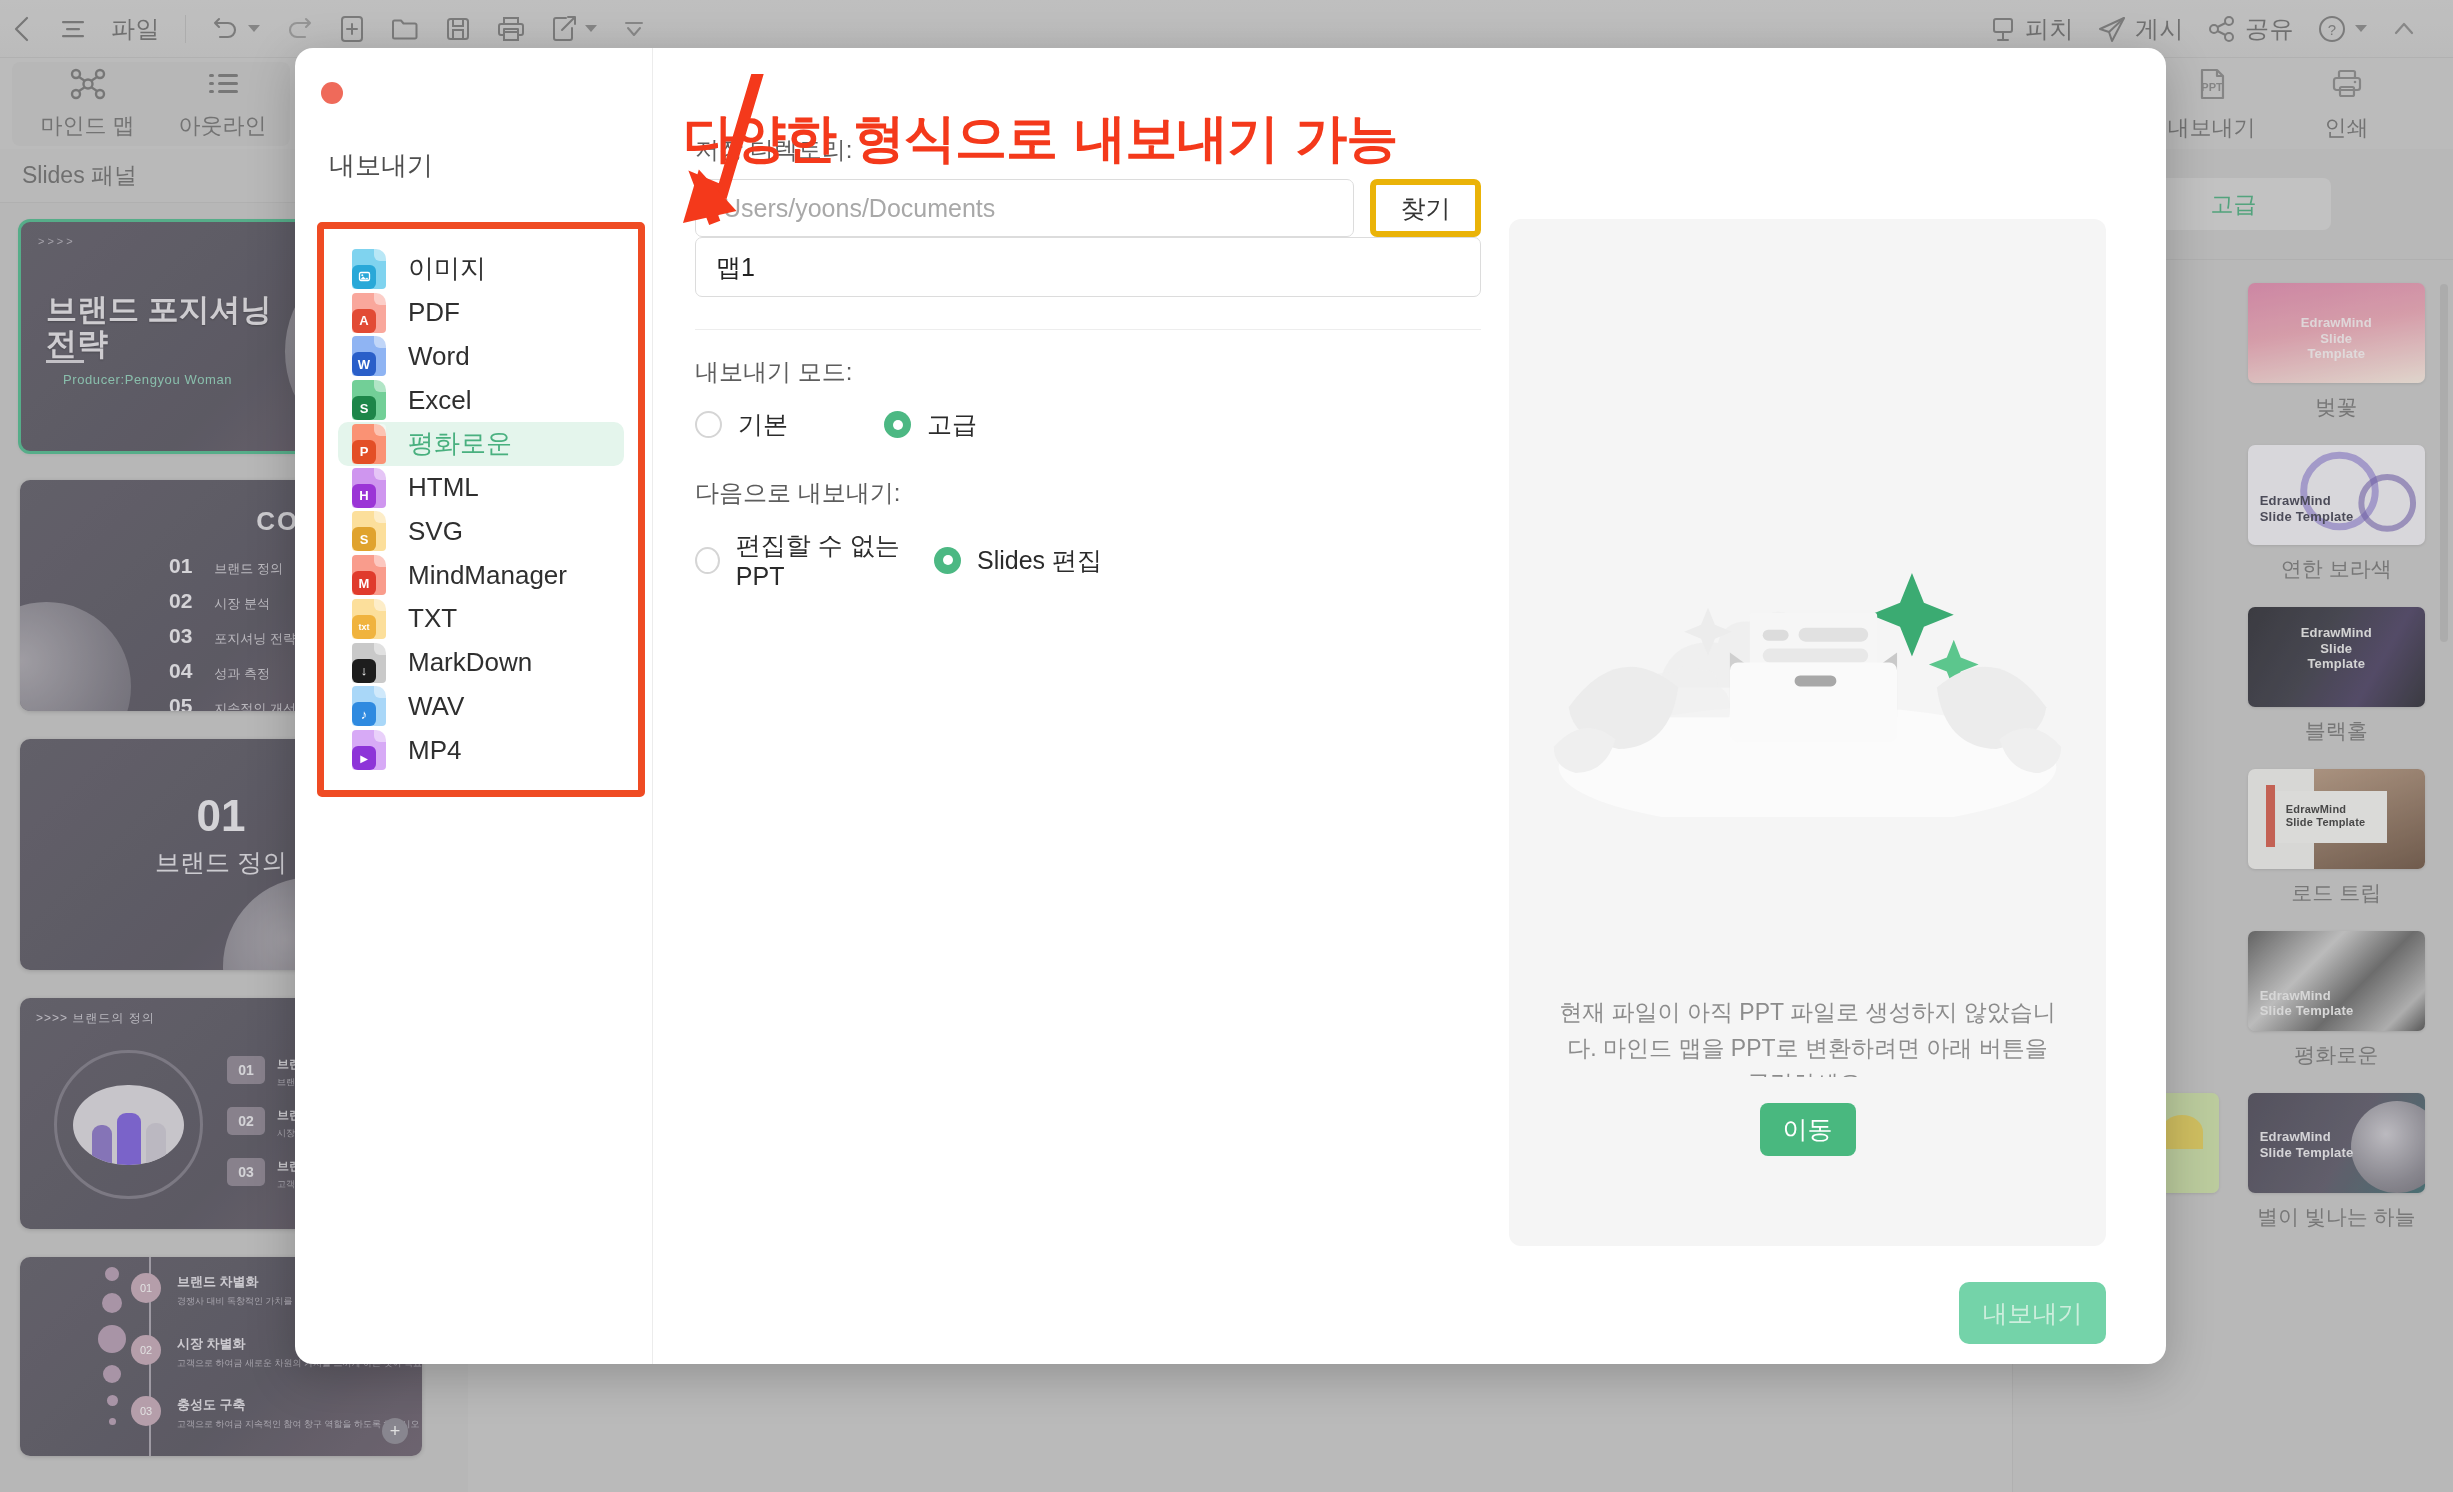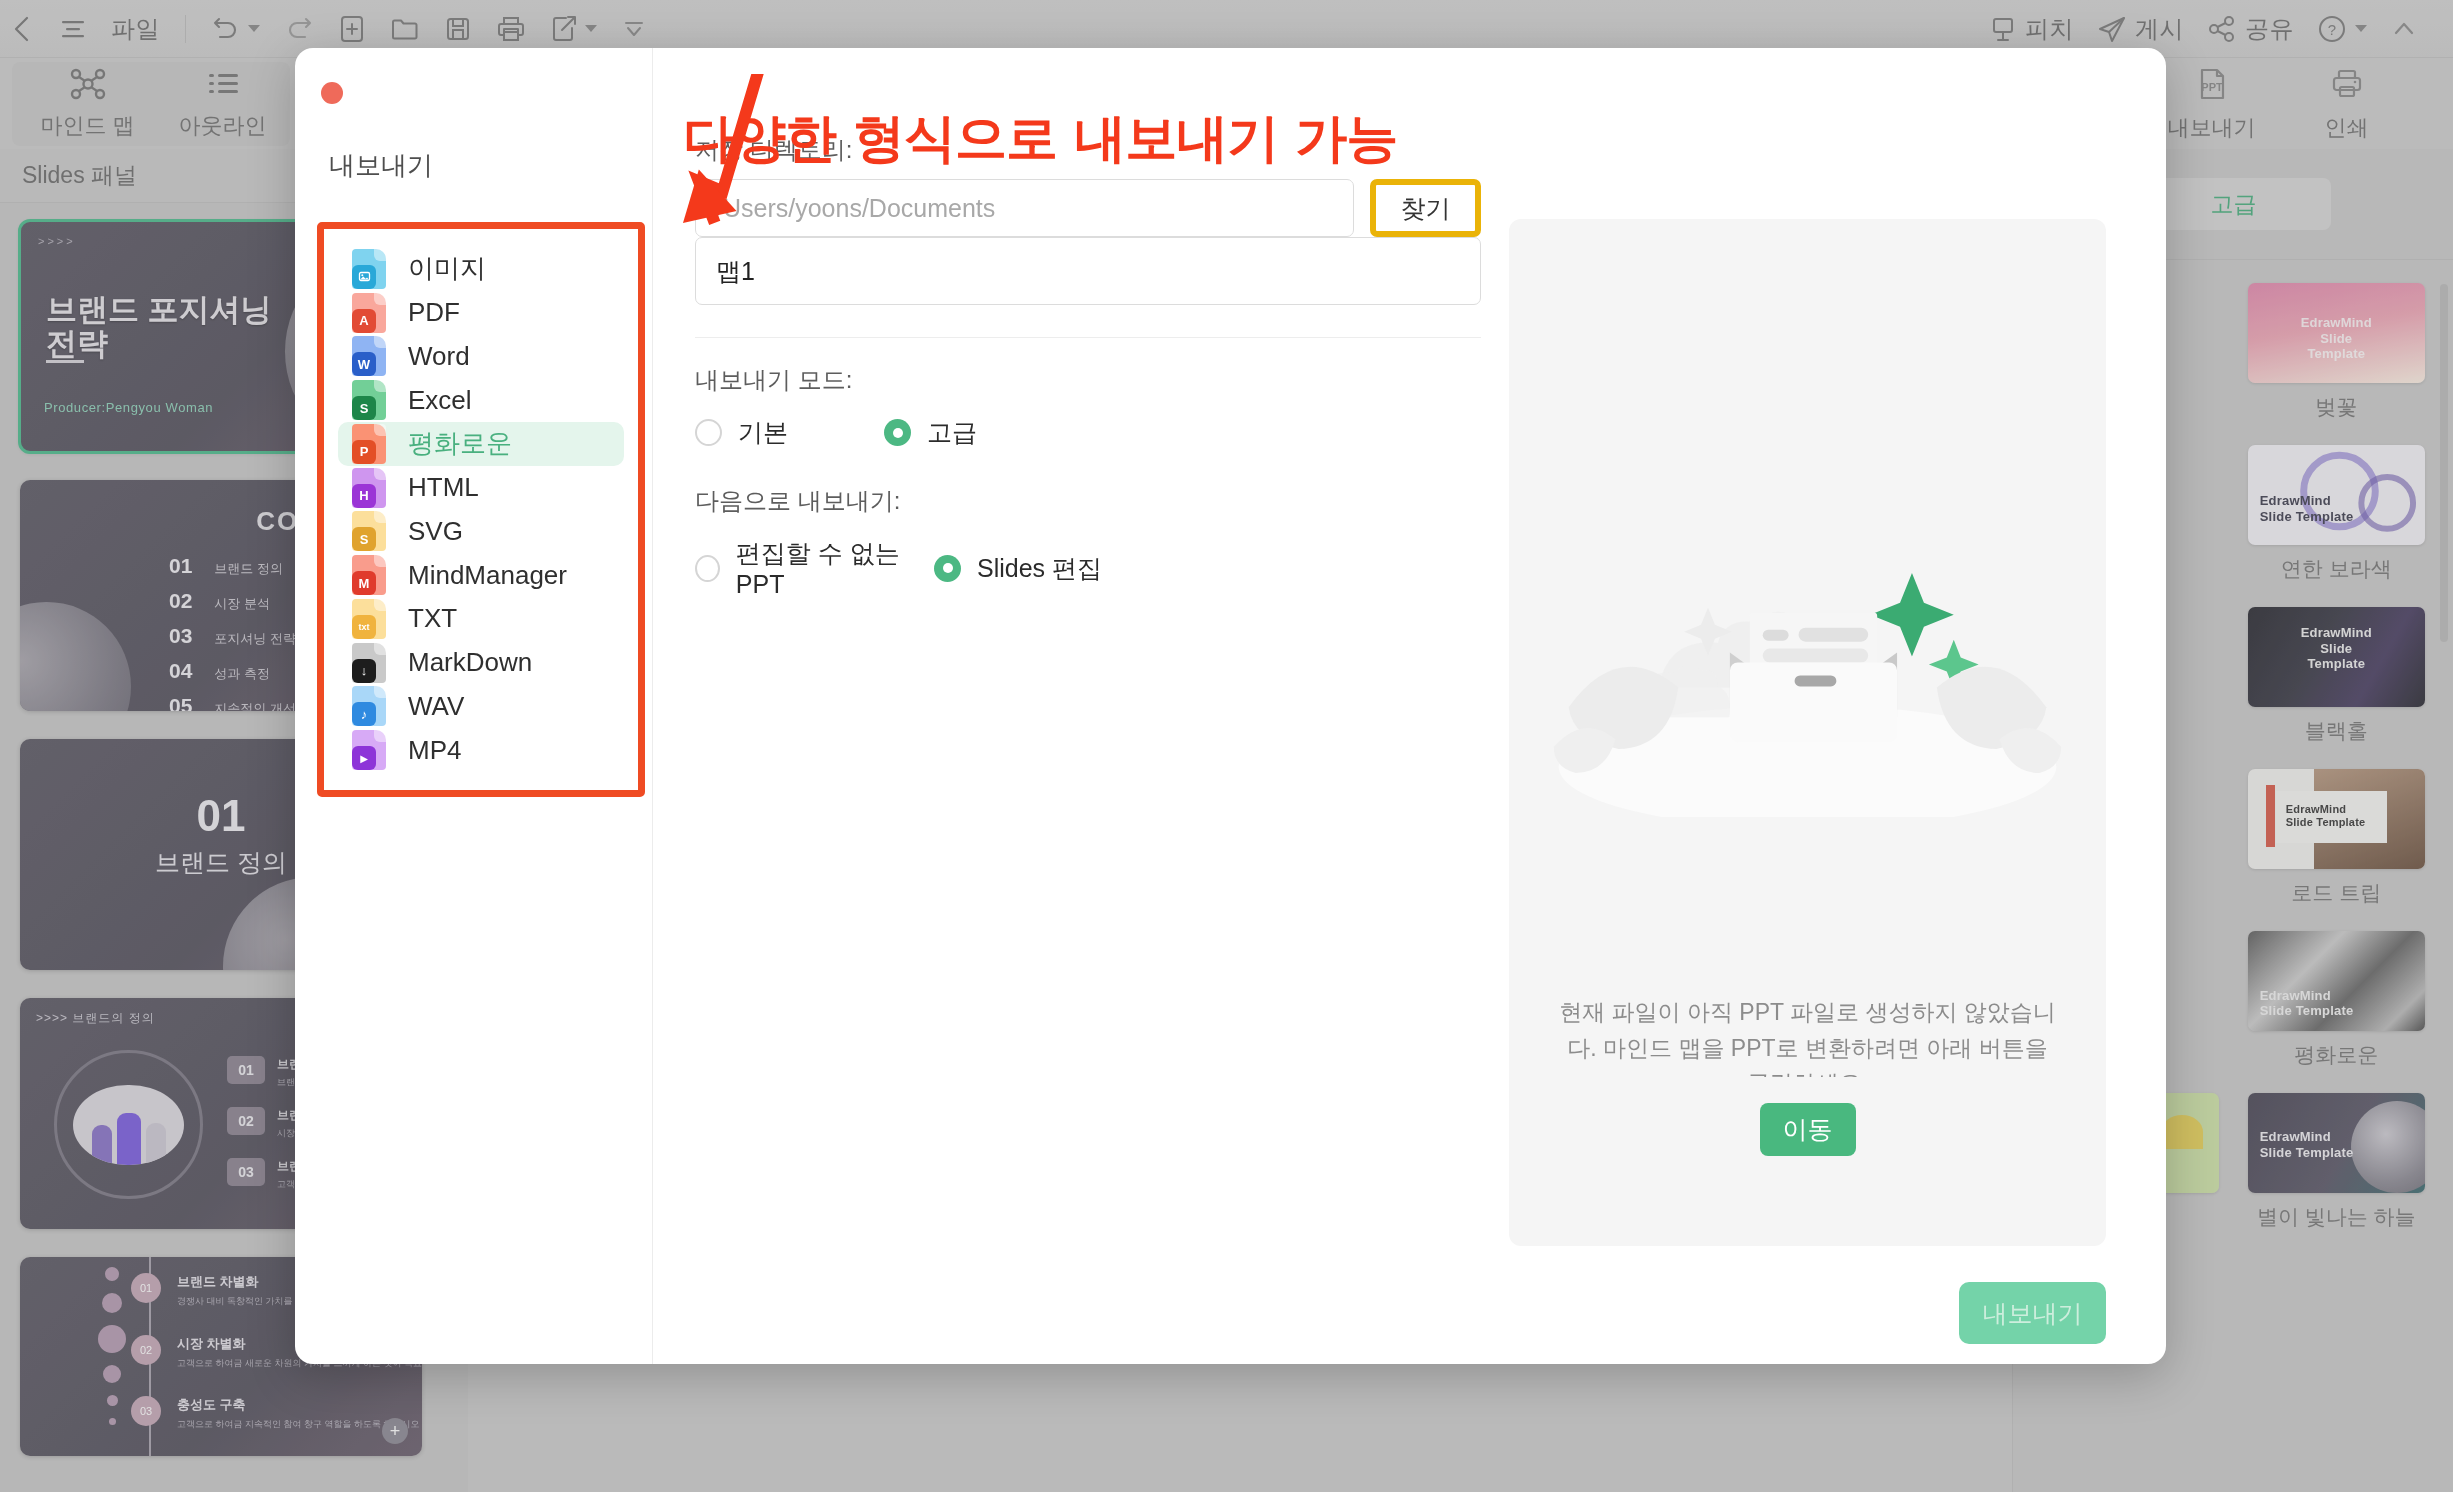--- a/index.html
+++ b/index.html
@@ -63,21 +63,21 @@
     background: linear-gradient(135deg,#5d5a66 0%,#55525e 60%,#6b5f6e 100%);
   }
   .slide-thumb.sel { outline: 3px solid #4dbd8f; outline-offset: -1px; }
   .moon {
     position: absolute; border-radius: 50%;
     background: radial-gradient(circle at 35% 35%, #b9b6bd, #86838e 60%, #6a6772 100%);
     opacity: .85;
   }
   .st-kicker { position: absolute; left: 18px; top: 14px; font-size: 11px; color: #c9c6cf; letter-spacing: 3px; opacity: .8; }
   .st-title { position: absolute; left: 26px; top: 72px; font-size: 31px; font-weight: bold; color: #e7e5ea; line-height: 1.1; text-shadow: 0 1px 2px rgba(0,0,0,.3); }
-  .st-sub { position: absolute; left: 24px; top: 151px; font-size: 13px; color: #8fd3bb; letter-spacing: 0.6px; margin-top: 28px; }
+  .st-sub { position: absolute; left: 43px; top: 151px; font-size: 13px; color: #8fd3bb; letter-spacing: 0.6px; }
   .st-rule { position: absolute; left: 26px; top: 139px; width: 38px; height: 3px; background: #d8d5dc; }
   .st-ctitle { position: absolute; right: 26px; top: 26px; font-size: 26px; font-weight: bold; color: #e6e4e9; letter-spacing: 2px; }
   .st-list { position: absolute; left: 149px; top: 74px; }
   .st-row { display: flex; align-items: baseline; gap: 22px; margin-bottom: 11px; }
   .st-num { font-size: 21px; font-weight: bold; color: #efedf2; }
   .st-txt { font-size: 13px; color: #cfccd4; }
   .st-big { position: absolute; left: 0; right: 0; top: 52px; text-align: center; font-size: 44px; font-weight: bold; color: #efeef2; }
   .st-bigsub { position: absolute; left: 0; right: 0; top: 107px; text-align: center; font-size: 25px; color: #e5e3e9; }
   .st-hdr2 { position: absolute; left: 16px; top: 12px; font-size: 12px; color: #cecbd4; letter-spacing: 1px; }
   .circgrp { position: absolute; left: 34px; top: 52px; width: 149px; height: 149px; border-radius: 50%; border: 3px solid #7e7a87; display: flex; align-items: center; justify-content: center; }
@@ -187,21 +187,21 @@
     font-size: 25px;
   }
   .txt-input.ph { color: #a8a8a8; }
   .btn-browse {
     width: 111px; height: 58px; border: 6px solid #eab308; border-radius: 7px;
     background: #fff; display: flex; align-items: center; justify-content: center;
     font-size: 25px; color: #333;
   }
   .gap-l { margin-top: 34px; }
   .wide-input {
-    height: 68px; border: 1px solid #dcdcdc; border-radius: 7px; background: #fff;
+    height: 60px; border: 1px solid #dcdcdc; border-radius: 7px; background: #fff;
     display: flex; align-items: center; padding: 16px 20px; font-size: 25px; color: #222;
   }
   .divider { height: 1px; background: #ededed; margin: 32px 0 26px; }
   .radio-row { display: flex; align-items: center; margin-top: 20px; }
   .radio { display: flex; align-items: center; gap: 16px; }
   .rbox { width: 27px; height: 27px; border-radius: 50%; border: 2px solid #d5d5d5; background: #fff; }
   .rbox.on { border: none; background: #4cb883; display: flex; align-items: center; justify-content: center; }
   .rbox.on::after { content: ""; width: 10px; height: 10px; border-radius: 50%; background: #fff; }
   .rlabel { font-size: 25px; color: #2b2b2b; }
 

